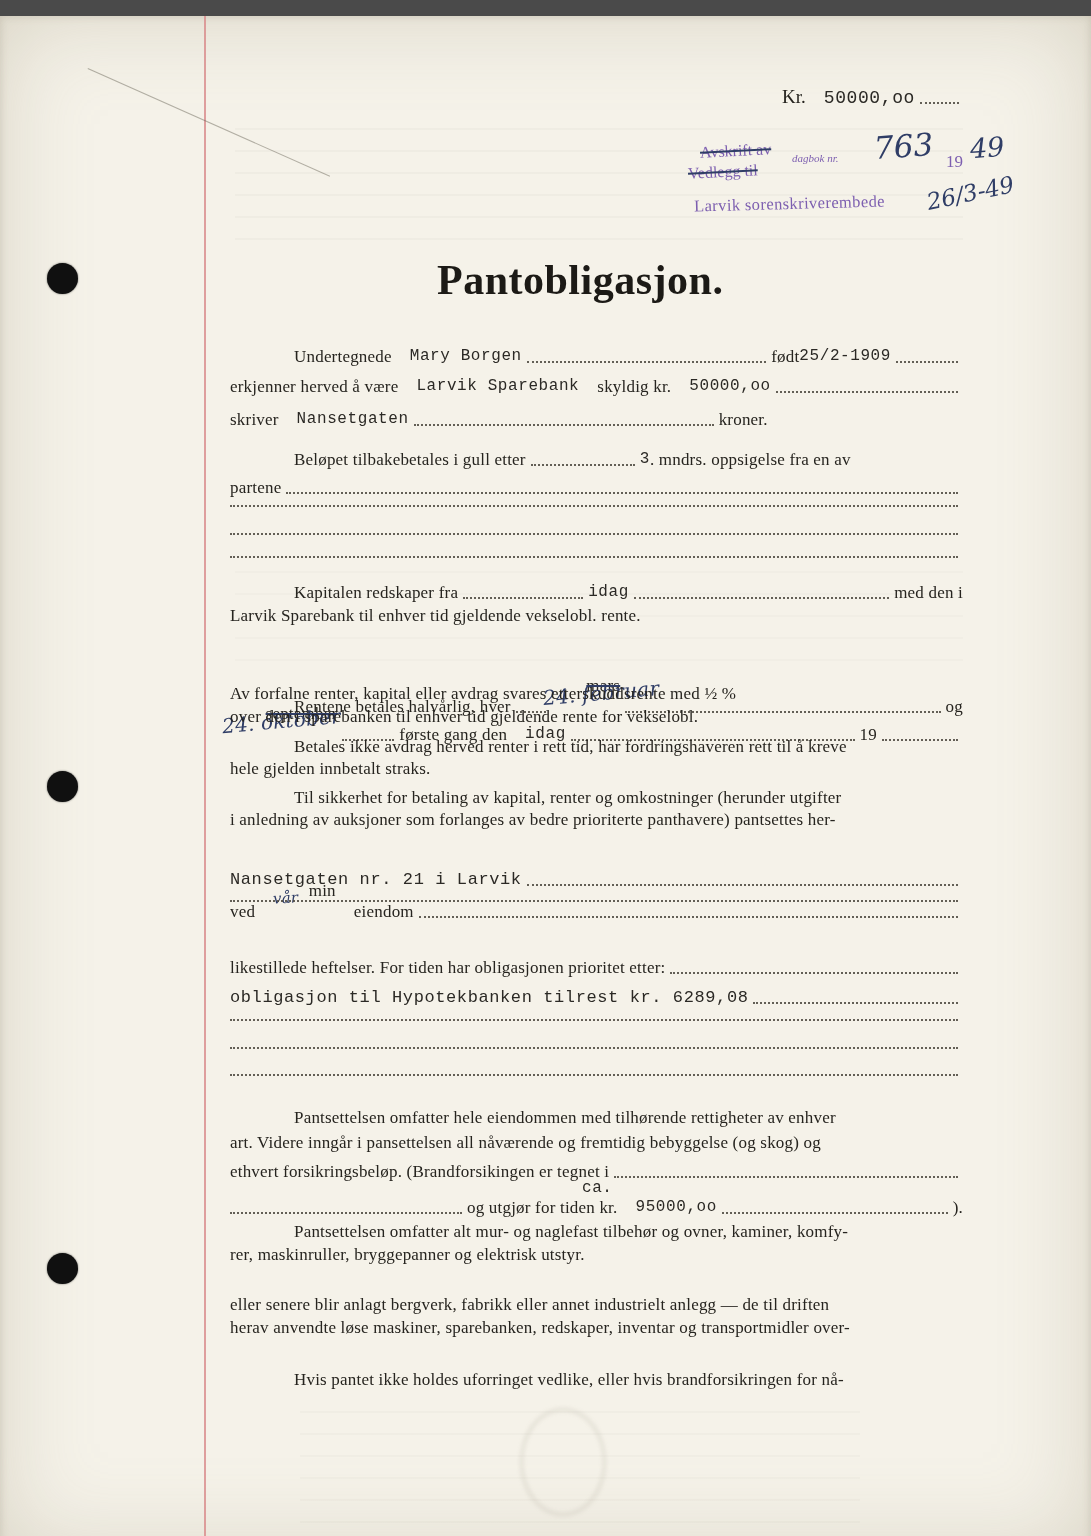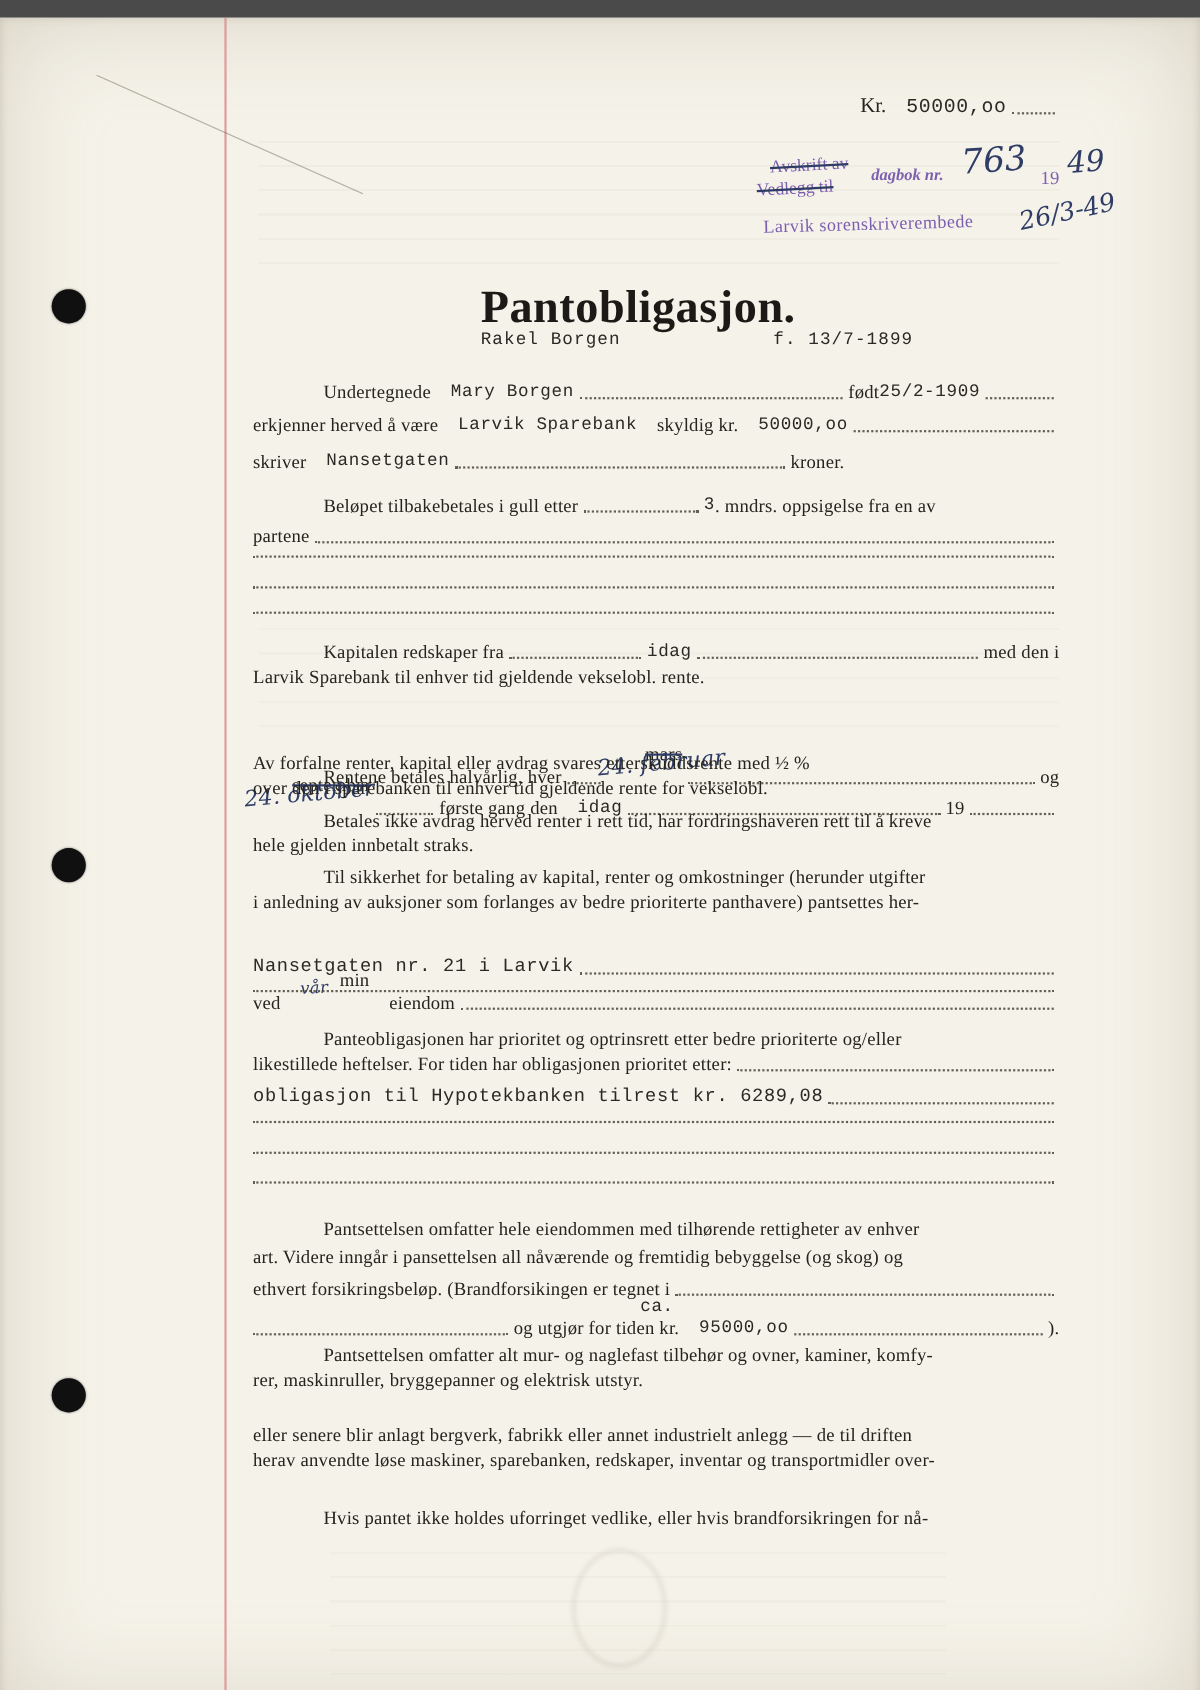--- a/index.html
+++ b/index.html
@@ -37,21 +37,21 @@
   .purple { color:var(--stamp-purple,#7d5fb0); }
 
   .amount { position:absolute; left:782px; top:70px; width:182px; display:flex;
     align-items:flex-end; font-size:19px; }
   .amount .typed { font-size:18px; }
 
   .stamp { position:absolute; left:688px; top:120px; width:345px; height:110px; font-size:16px; }
   .stamp > span { position:absolute; display:inline-block; white-space:nowrap; }
   .s-avskrift { left:12px; top:6px; transform:rotate(-3deg); }
   .s-vedlegg  { left:0px;  top:27px; transform:rotate(-3deg); }
-  .s-dagbok   { left:104px; top:16px; font-style:italic; font-size:15px;font-weight:bold; }
+  .s-dagbok   { left:104px; top:16px; font-style:italic; font-size:11px; }
   .s-763      { left:186px; top:-8px; font-size:31px; transform:rotate(-4deg); }
   .s-19print  { left:258px; top:16px; font-size:17px; }
   .s-49       { left:282px; top:-4px; font-size:27px; transform:rotate(-4deg); }
   .s-office   { left:6px; top:58px; font-size:16.5px; letter-spacing:.4px; transform:rotate(-1.5deg); }
   .s-date     { left:238px; top:44px; font-size:23px; transform:rotate(-12deg); }
 
   .title { position:absolute; left:437px; top:240px; font-size:42px; font-weight:bold;
     letter-spacing:.5px; color:#1c1a16; }
 
   .names { position:absolute; left:437px; top:284px;
@@ -103,24 +103,20 @@
     <span class="hand s-763">763</span>
     <span class="purple s-19print">19</span>
     <span class="hand s-49">49</span>
     <span class="purple s-office">Larvik sorenskriverembede</span>
     <span class="hand s-date">26/3-49</span>
   </div>
 
   <div class="title">Pantobligasjon.</div>
 
   <div class="names">
-    <div class="row">
-      <span class="nm">Rakel Borgen</span>
-      <span>f. 13/7-1899</span>
-    </div>
   </div>
 
   <div class="doc-body">
 
     <div class="line ind" style="top:330px">
       <span class="print gapR">Undertegnede</span>
       <span class="typed">Mary Borgen</span>
       <span class="leader"></span>
       <span class="print">født</span>
       <span class="typed">25/2-1909</span>
@@ -227,23 +223,20 @@
       <span class="leader"></span>
     </div>
 
     <div class="line" style="top:853px">
       <span class="typed" style="font-size:17px">Nansetgaten nr. 21 i Larvik</span>
       <span class="leader"></span>
     </div>
 
     <div class="line" style="top:884px"><span class="leader edge"></span></div>
 
-    <div class="line ind" style="top:918px">
-      <span class="print">Panteobligasjonen har prioritet og optrinsrett etter bedre prioriterte og/eller</span>
-    </div>
     <div class="line" style="top:941px">
       <span class="print">likestillede heftelser. For tiden har obligasjonen prioritet etter:</span>
       <span class="leader"></span>
     </div>
 
     <div class="line" style="top:971px">
       <span class="typed" style="font-size:17px">obligasjon til Hypotekbanken tilrest kr. 6289,08</span>
       <span class="leader"></span>
     </div>
 

